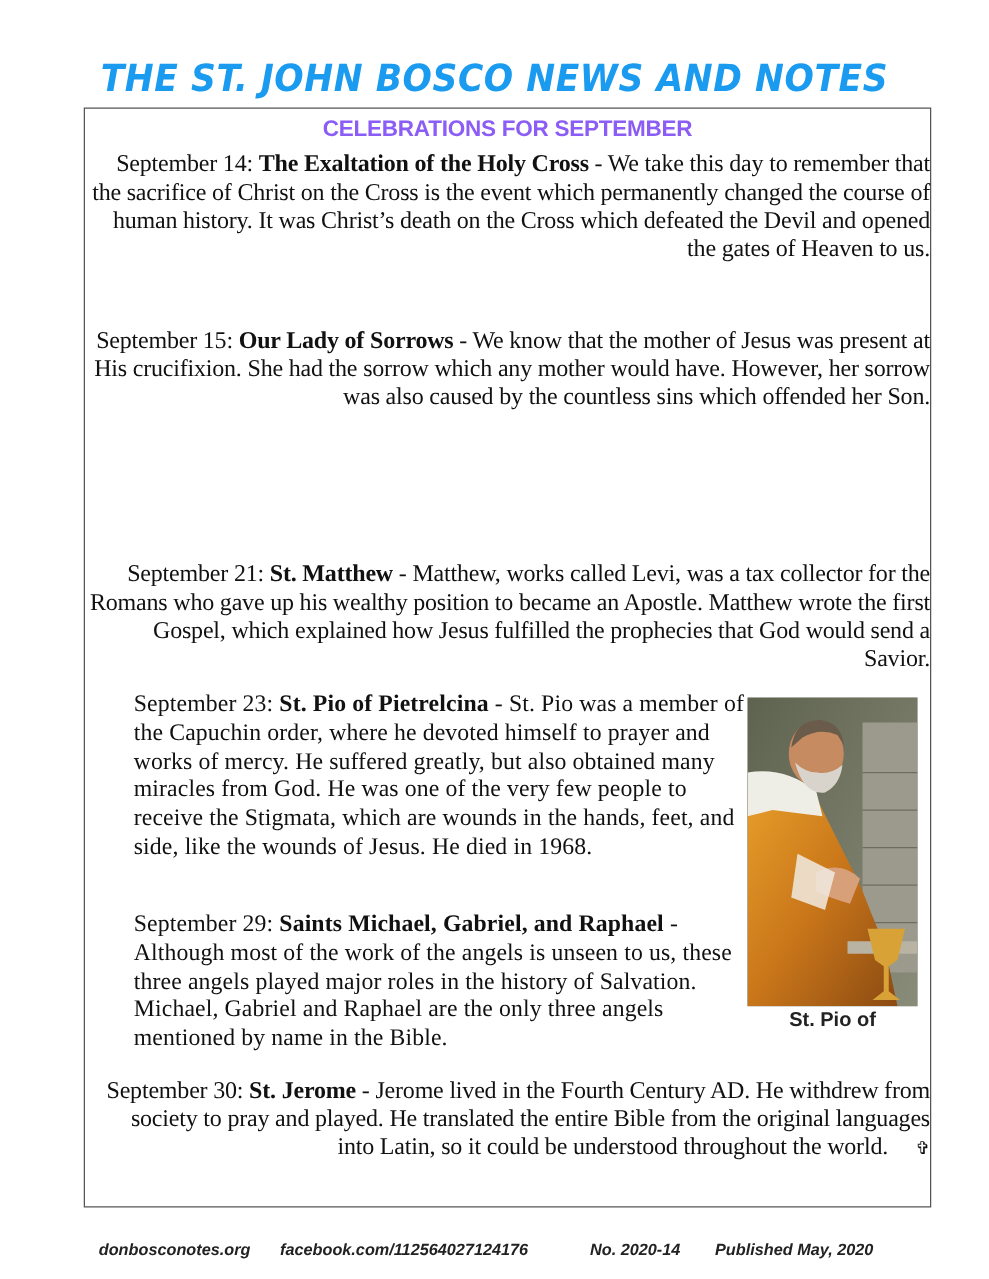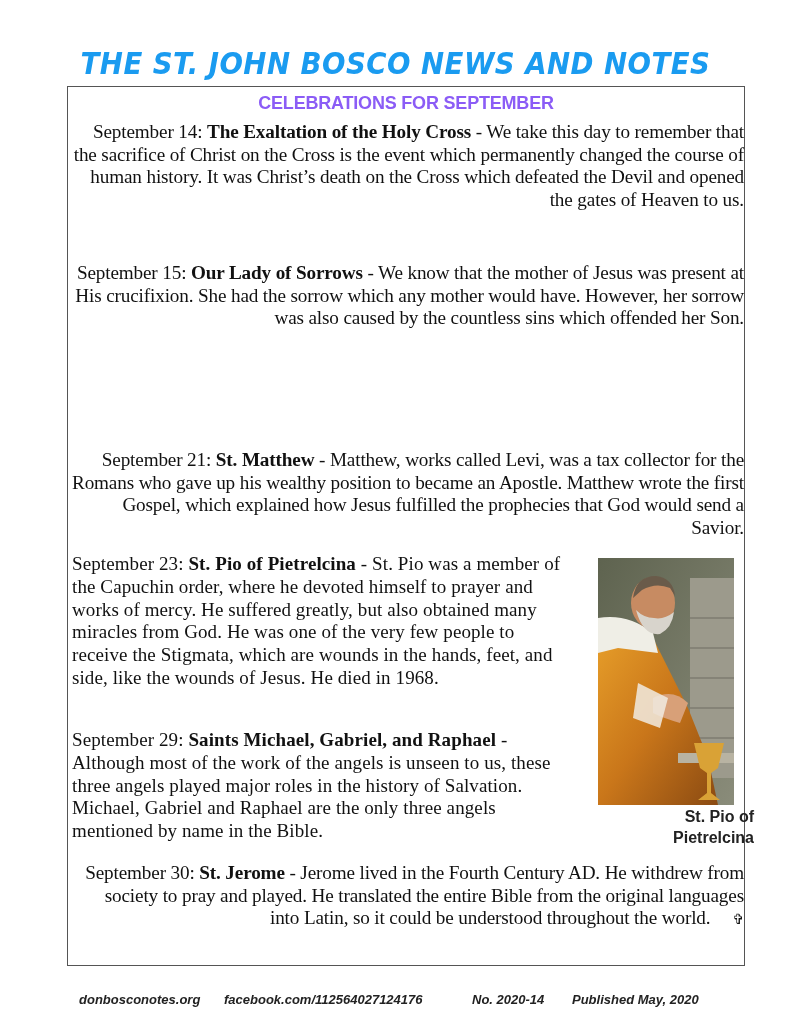--- a/index.html
+++ b/index.html
@@ -19,28 +19,28 @@
     font-family: "Liberation Sans", sans-serif; font-weight: bold; font-size: 18px;
     color: #8b5cf6; letter-spacing: -0.2px;
   }
   .entry {
     position: absolute; left: 4px;
     font-family: "Liberation Serif", serif; font-size: 19.2px; line-height: 22.6px;
     color: #111; letter-spacing: -0.15px;
   }
   .entry b { font-weight: bold; }
   .wide { width: 672px; text-align: right; }
-  .narrow { width: 500px; font-size: 19px; line-height: 22.8px; letter-spacing: 0.1px; }
+  .narrow { width: 500px; font-size: 19px; line-height: 22.8px; letter-spacing: 0.1px; margin-left: 35px; }
   .cross { display: inline-block; margin-left: 22px; font-size: 14px; }
   .pic {
     position: absolute; left: 530px; top: 471px; width: 136px; height: 247px;
     overflow: hidden; background: #6b6f5c;
   }
   .caption {
-    position: absolute; left: 510px; top: 719px; width: 176px; text-align: right;
+    position: absolute; left: 510px; top: 719px; width: 176px; text-align: center;
     font-family: "Liberation Sans", sans-serif; font-weight: bold; font-size: 16px;
     line-height: 21px; color: #222;
   }
   .footer {
     position: absolute; top: 992px; left: 0; width: 791px;
     font-family: "Liberation Sans", sans-serif; font-style: italic; font-size: 13px; color: #222;
   }
   .footer span { position: absolute; top: 0; white-space: nowrap; font-weight: bold; }
 </style>
 </head>
@@ -105,21 +105,20 @@
       <path d="M38 52 Q45 78 62 76 Q74 70 76 54 Q66 62 56 60 Q46 60 38 52 Z" fill="#d8d4cc"></path>
       <path d="M55 140 Q75 130 90 145 L82 165 Q65 160 55 155 Z" fill="#d8a078"></path>
       <path d="M40 125 L70 140 L62 170 L35 160 Z" fill="#f1ebe2" opacity="0.85"></path>
       <rect x="80" y="195" width="56" height="10" fill="#b8b3a2"></rect>
       <path d="M96 185 L126 185 L120 210 L113 215 L113 235 L122 242 L100 242 L109 235 L109 215 L102 210 Z" fill="#d9a236"></path>
     </svg>
   </div>
 
   <div class="caption">
     <div>St. Pio of</div>
-    <div>Pietrelcina</div>
   </div>
 </div>
 
 <div class="footer">
   <span style="left:79px">donbosconotes.org</span>
   <span style="left:224px">facebook.com/112564027124176</span>
   <span style="left:472px">No. 2020-14</span>
   <span style="left:572px">Published May, 2020</span>
 </div>
 

